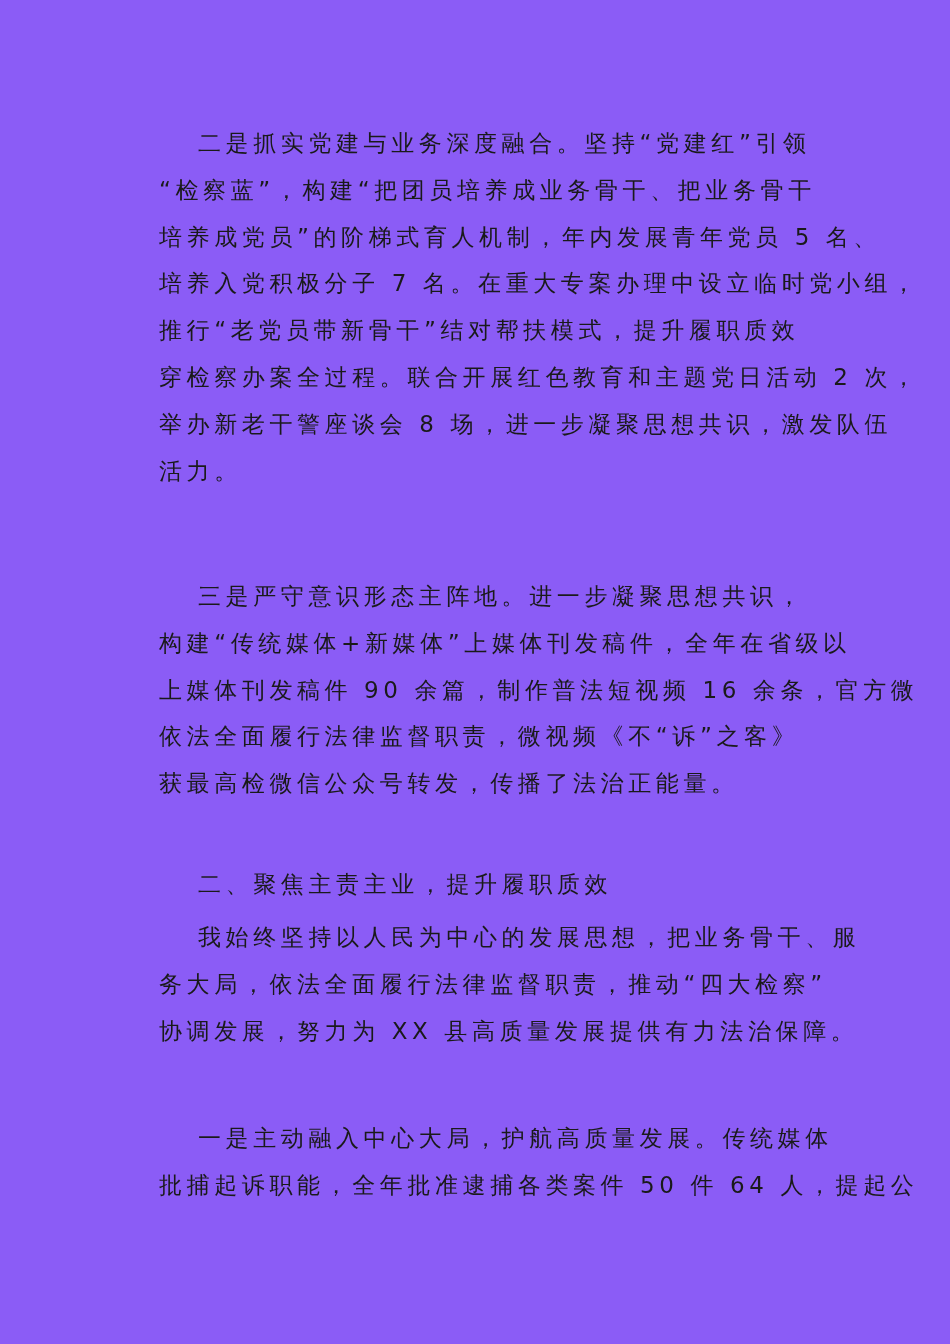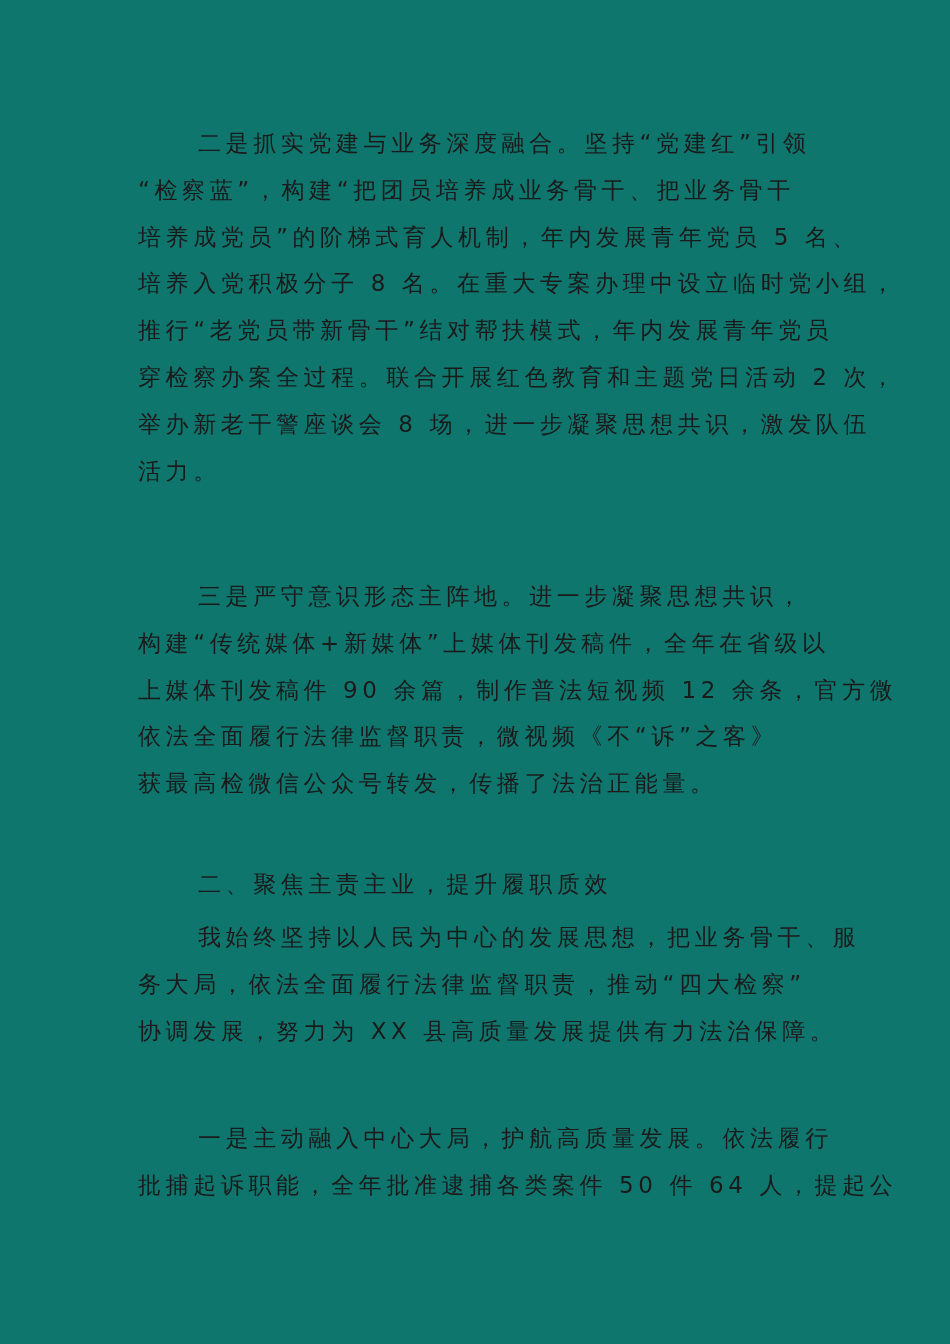--- a/index.html
+++ b/index.html
@@ -1,52 +1,52 @@
 <!DOCTYPE html>
 <html><head>
 <meta charset="utf-8">
 <style>
   html, body { margin: 0; padding: 0; background: #ffffff; }
   body { width: 950px; height: 1344px; overflow: hidden; position: relative;
          font-family: "DejaVu Sans", "Liberation Sans", sans-serif; color: #1a1a1a; }
-  .page { position: absolute; left: 0; top: 0; width: 950px; height: 1344px; background: #0f766e; }
-  .line { position: absolute; left: 138px; width: 680px; font-size: 23px; line-height: 30px;
+  .page { position: absolute; left: 0; top: 0; width: 950px; height: 1344px; background: #8b5cf6; }
+  .line { position: absolute; left: 159px; width: 680px; font-size: 23px; line-height: 30px;
           white-space: nowrap; letter-spacing: 4.6px; }
   .indent { left: 198px; }
 </style>
 </head>
 <body>
 
 <div class="page">
   <div>
     <div class="line indent" style="top:128px">二是抓实党建与业务深度融合。坚持“党建红”引领</div>
     <div class="line" style="top:175px">“检察蓝”，构建“把团员培养成业务骨干、把业务骨干</div>
     <div class="line" style="top:222px">培养成党员”的阶梯式育人机制，年内发展青年党员 5 名、</div>
-    <div class="line" style="top:268px">培养入党积极分子 8 名。在重大专案办理中设立临时党小组，</div>
-    <div class="line" style="top:315px">推行“老党员带新骨干”结对帮扶模式，年内发展青年党员</div>
+    <div class="line" style="top:268px">培养入党积极分子 7 名。在重大专案办理中设立临时党小组，</div>
+    <div class="line" style="top:315px">推行“老党员带新骨干”结对帮扶模式，提升履职质效</div>
     <div class="line" style="top:362px">穿检察办案全过程。联合开展红色教育和主题党日活动 2 次，</div>
     <div class="line" style="top:409px">举办新老干警座谈会 8 场，进一步凝聚思想共识，激发队伍</div>
     <div class="line" style="top:456px">活力。</div>
   </div>
 
   <div>
     <div class="line indent" style="top:581px">三是严守意识形态主阵地。进一步凝聚思想共识，</div>
     <div class="line" style="top:628px">构建“传统媒体+新媒体”上媒体刊发稿件，全年在省级以</div>
-    <div class="line" style="top:675px">上媒体刊发稿件 90 余篇，制作普法短视频 12 余条，官方微</div>
+    <div class="line" style="top:675px">上媒体刊发稿件 90 余篇，制作普法短视频 16 余条，官方微</div>
     <div class="line" style="top:721px">依法全面履行法律监督职责，微视频《不“诉”之客》</div>
     <div class="line" style="top:768px">获最高检微信公众号转发，传播了法治正能量。</div>
   </div>
 
   <div>
     <div class="line indent" style="top:869px">二、聚焦主责主业，提升履职质效</div>
   </div>
 
   <div>
     <div class="line indent" style="top:922px">我始终坚持以人民为中心的发展思想，把业务骨干、服</div>
     <div class="line" style="top:969px">务大局，依法全面履行法律监督职责，推动“四大检察”</div>
     <div class="line" style="top:1016px">协调发展，努力为 XX 县高质量发展提供有力法治保障。</div>
   </div>
 
   <div>
-    <div class="line indent" style="top:1123px">一是主动融入中心大局，护航高质量发展。依法履行</div>
+    <div class="line indent" style="top:1123px">一是主动融入中心大局，护航高质量发展。传统媒体</div>
     <div class="line" style="top:1170px">批捕起诉职能，全年批准逮捕各类案件 50 件 64 人，提起公</div>
   </div>
 </div>
 
 </body></html>

